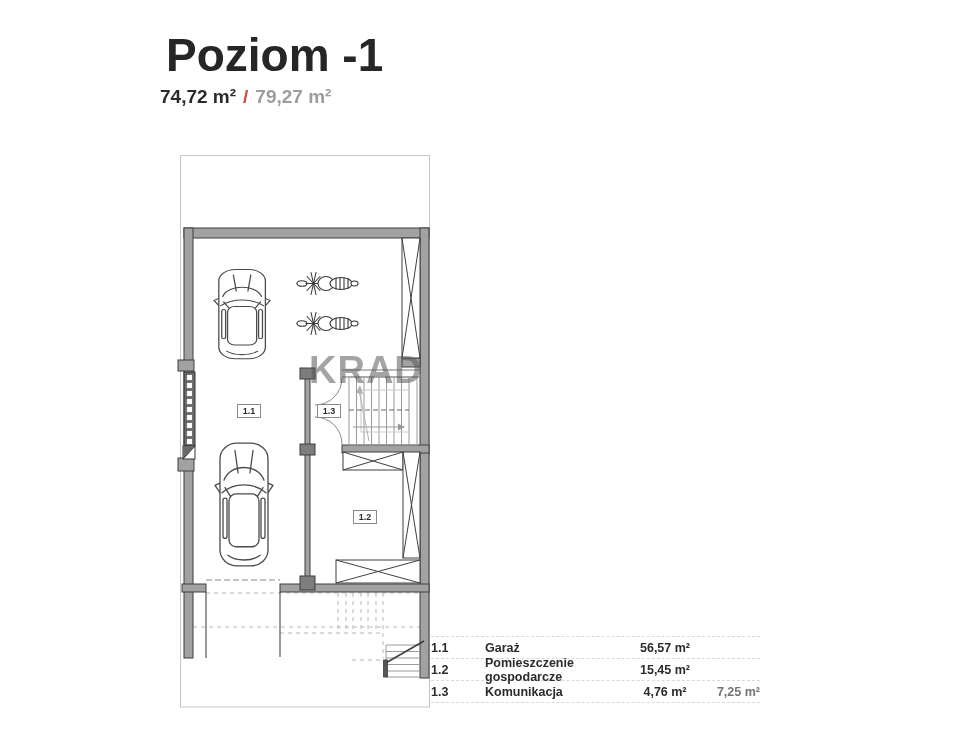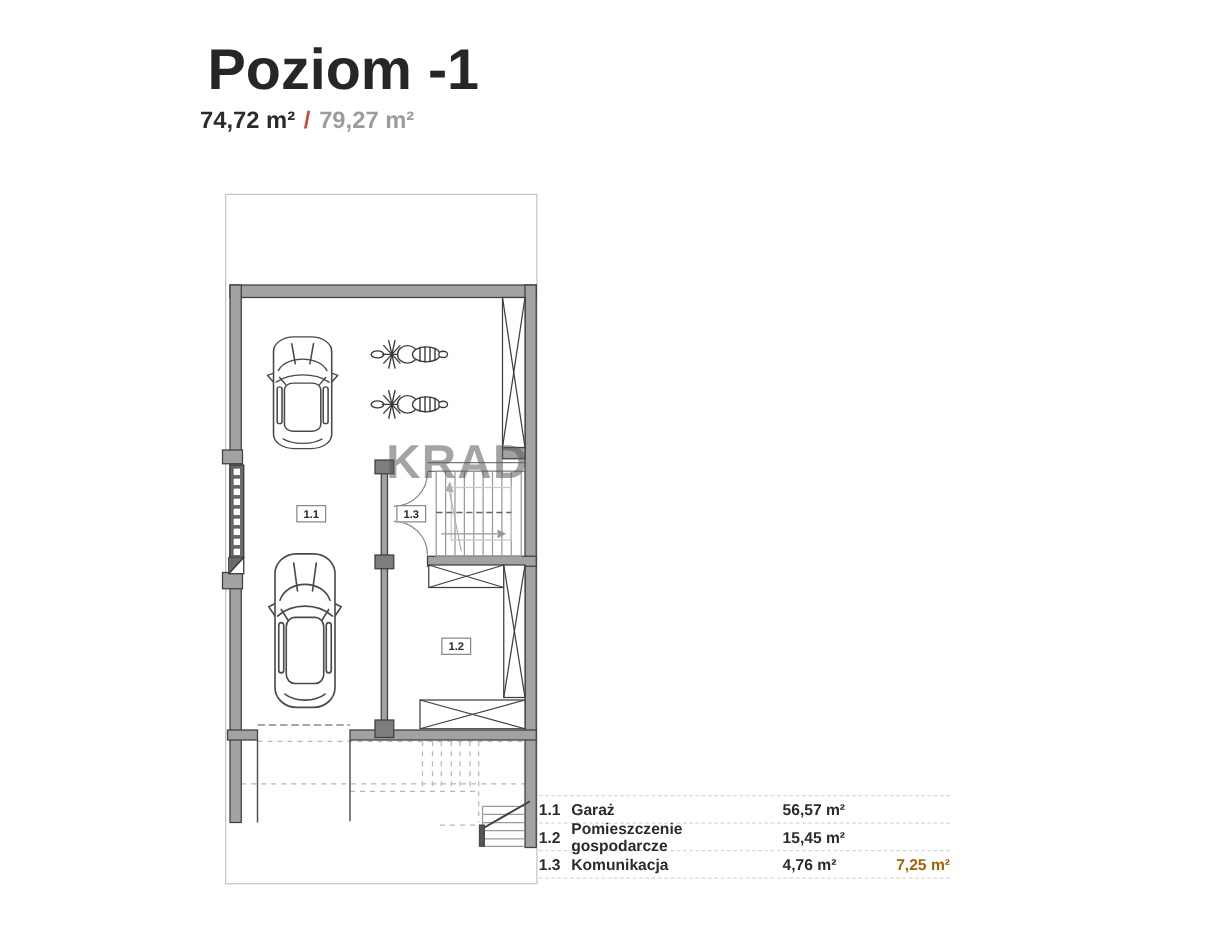--- a/index.html
+++ b/index.html
@@ -39,23 +39,23 @@
   .legend{
     position:absolute;left:431px;top:636px;width:329px;
     border-bottom:1px dashed #d9d9d9;
   }
   .legend-row{
     display:flex;align-items:center;height:21px;
     border-top:1px dashed #d9d9d9;
     font-size:12.5px;font-weight:700;color:#2b2b2b;
   }
   .legend-row .num{width:26px;flex:0 0 26px;}
-  .legend-row .name{flex:1 1 auto;}
-  .legend-row .area{flex:0 0 78px;text-align:left;}
-  .legend-row .area2{flex:0 0 56px;text-align:right;color:#a16207;}
+  .legend-row .name{flex:1 1 auto;margin-left:28px;}
+  .legend-row .area{flex:0 0 78px;text-align:center;}
+  .legend-row .area2{flex:0 0 56px;text-align:right;color:#737373;}
 </style>
 </head>
 <body>
 
 <div class="page">
 
   <h1 class="title">Poziom -1</h1>
   <div class="subtitle">
     <span class="primary">74,72 m²</span><span class="sep">/</span><span class="secondary">79,27 m²</span>
   </div>

